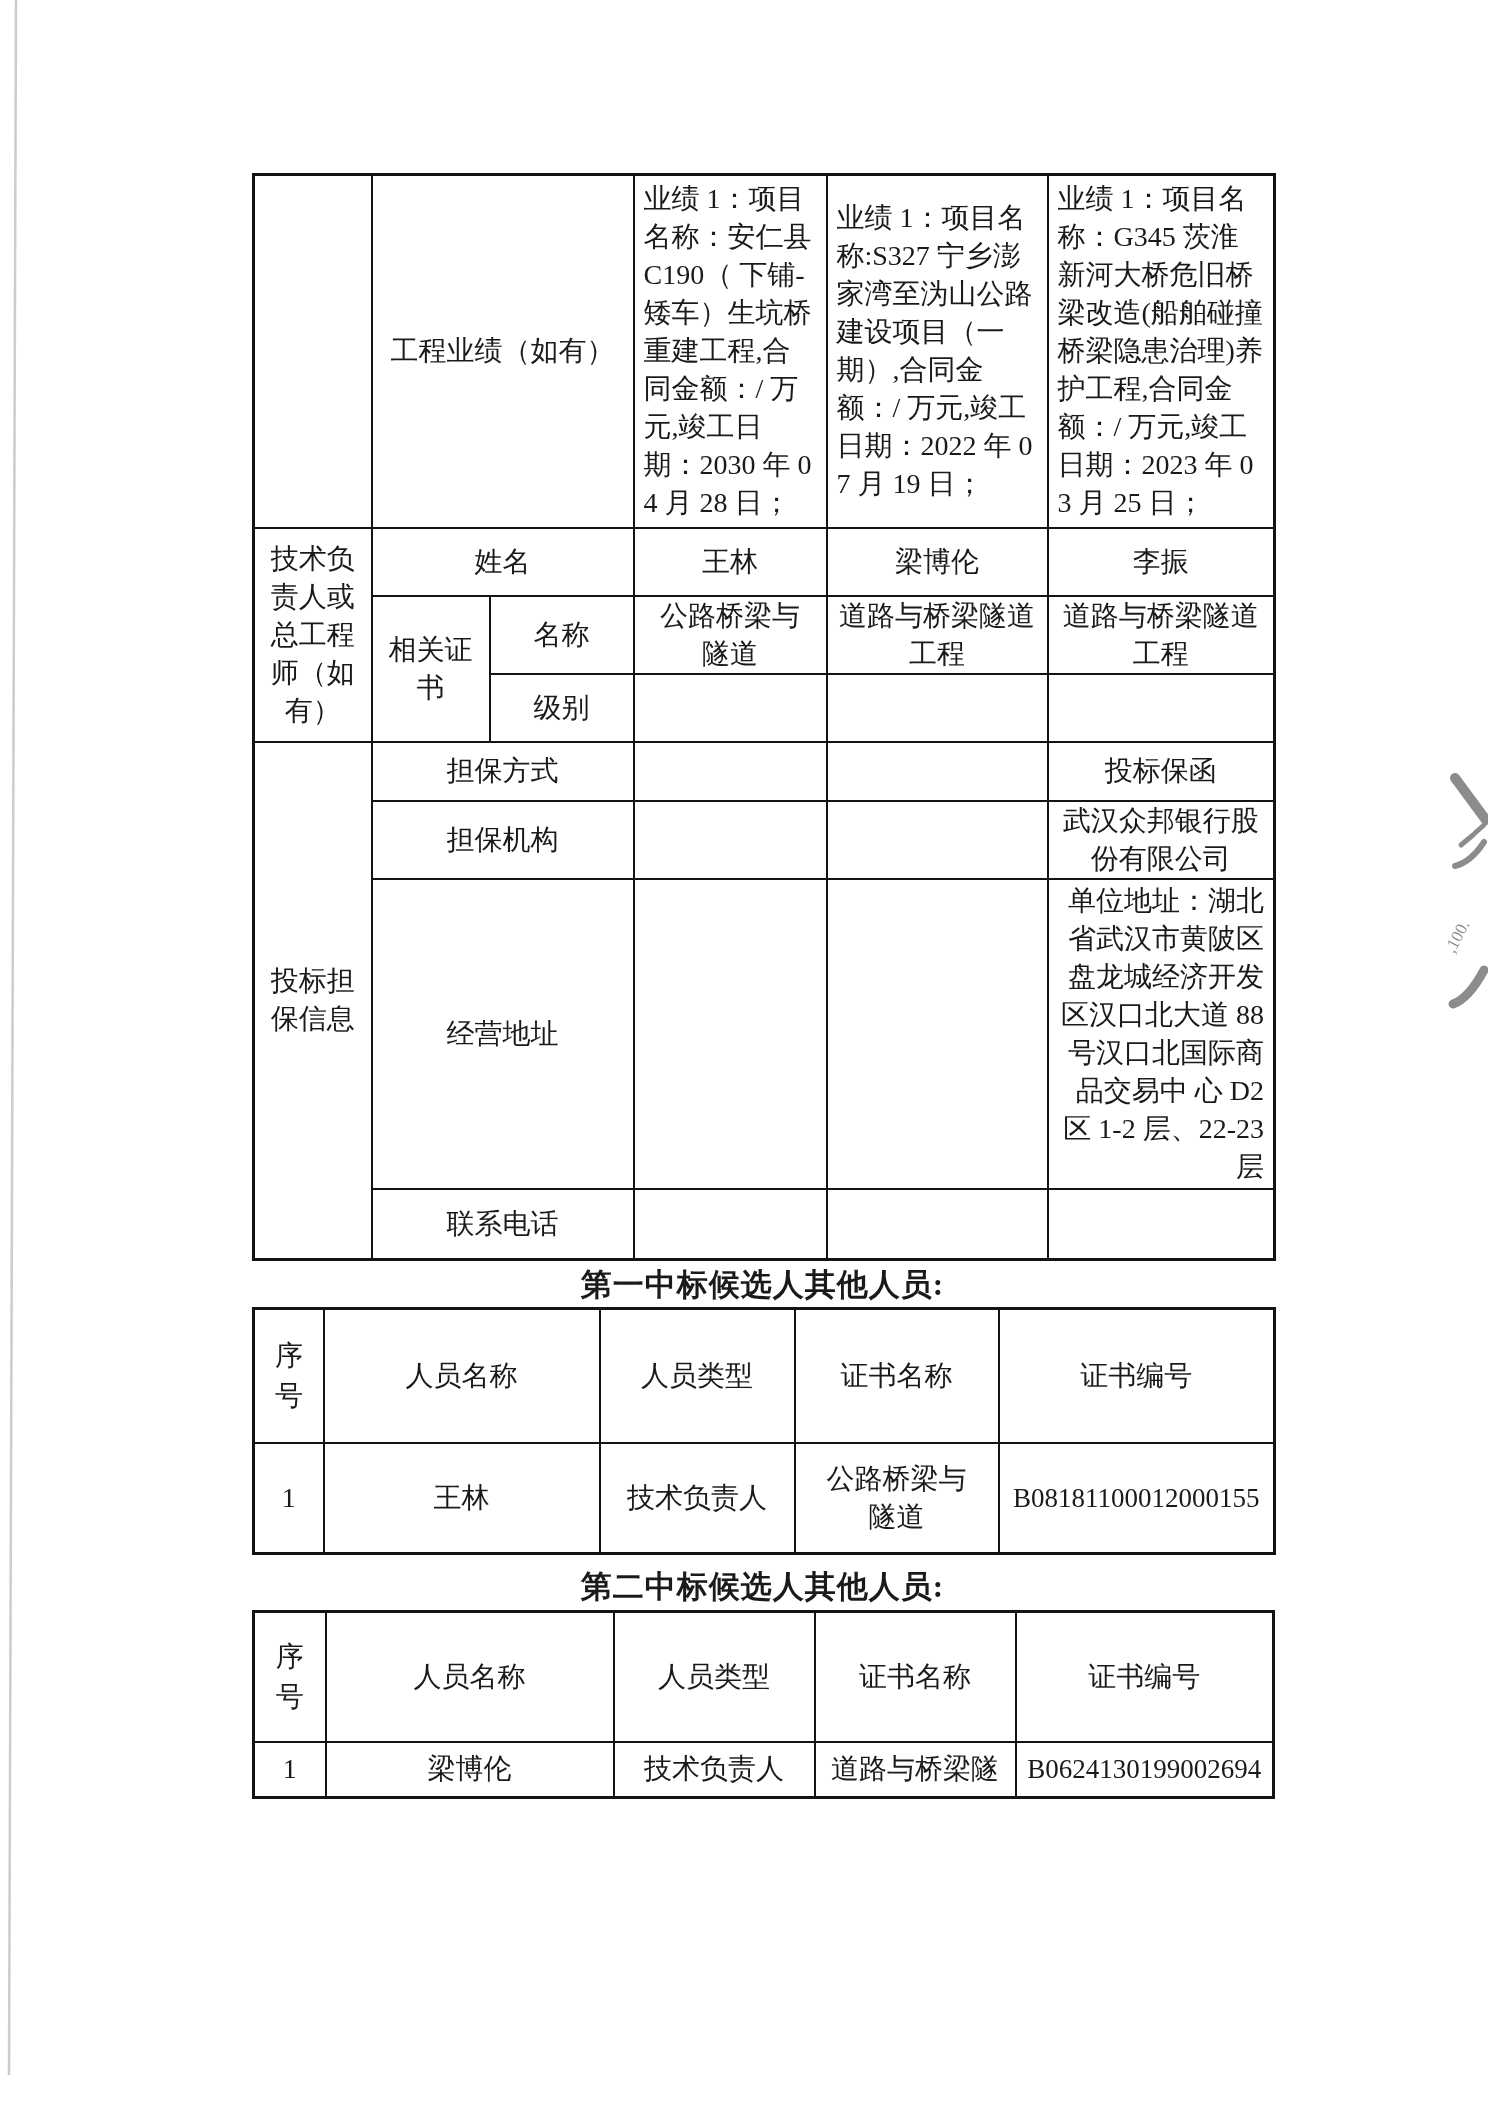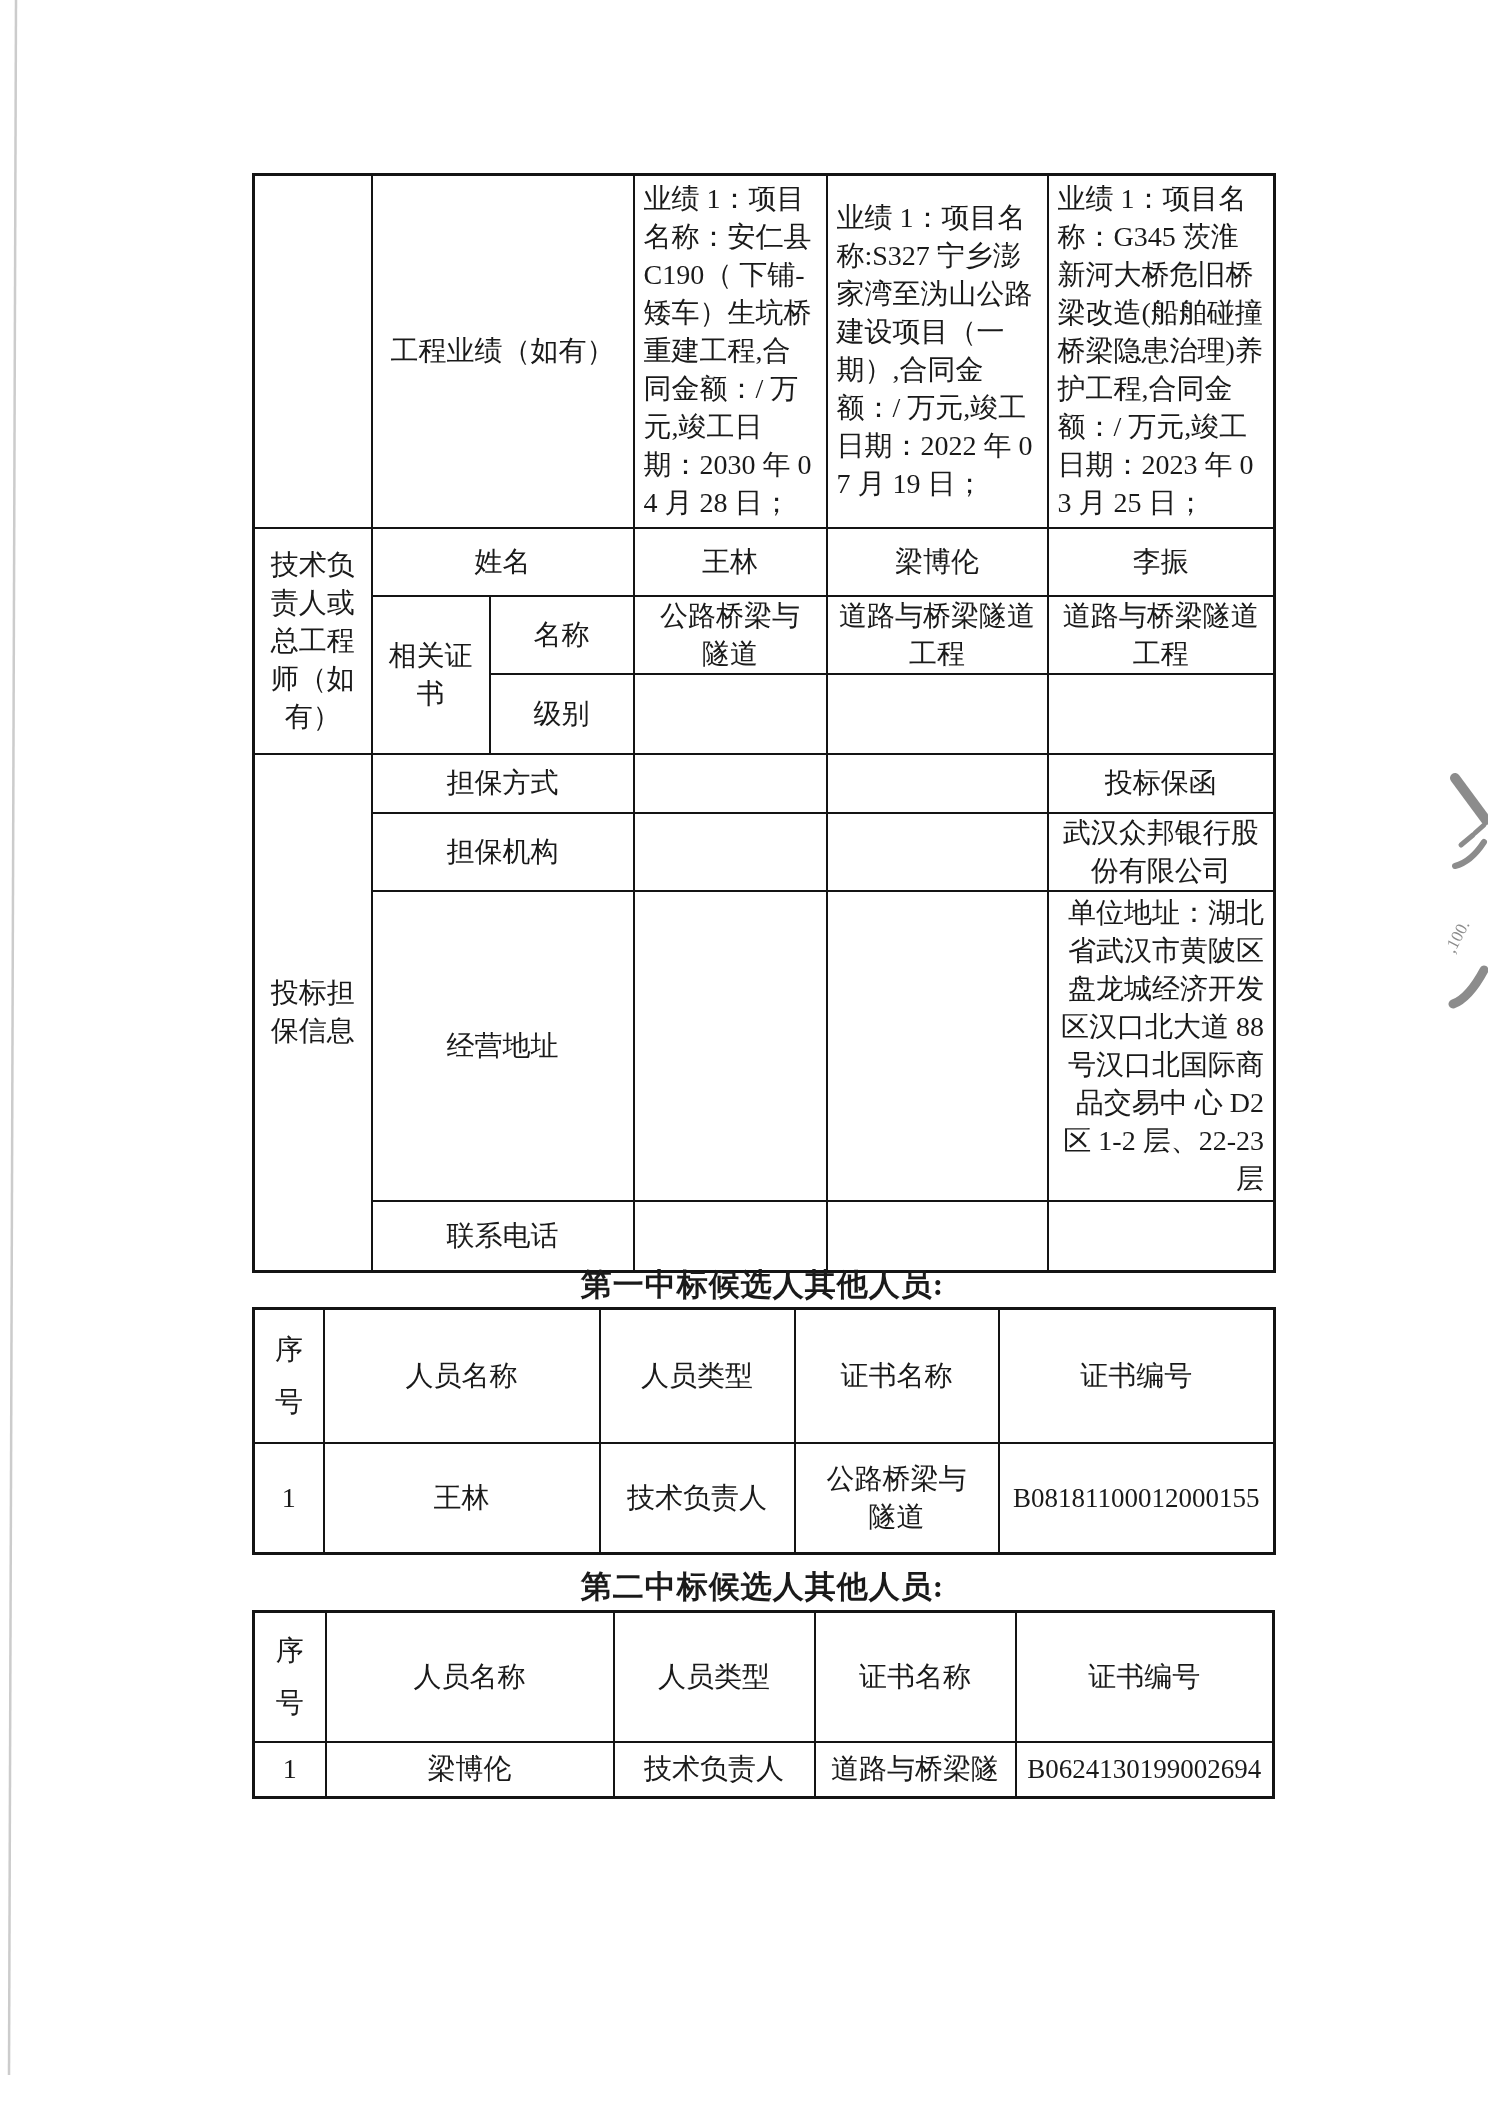--- a/index.html
+++ b/index.html
@@ -10,39 +10,39 @@
   }
   .artifact-svg{position:absolute;left:0;top:0;z-index:0;}
   .stamp-svg{position:absolute;right:0;top:772px;z-index:0;}
 
   table{border-collapse:collapse;table-layout:fixed;position:absolute;z-index:1;background:transparent;}
   table{border:3px solid #141414;}
   td{border:2px solid #141414;padding:0 6px;text-align:center;vertical-align:middle;
      font-size:28px;line-height:38px;overflow:hidden;word-break:break-all;}
 
   .main-table{left:252px;top:173px;width:1021px;}
-  .r1{height:353px;}.r2{height:68px;}.r3{height:77px;}.r4{height:80px;}
+  .r1{height:353px;}.r2{height:68px;}.r3{height:77px;}.r4{height:68px;}
   .r5{height:59px;}.r6{height:64px;}.r7{height:305px;}.r8{height:71px;}
 
   td.ach{text-align:left;vertical-align:middle;padding:4px 9px;}
   td.addr{text-align:right;vertical-align:middle;padding:2px 9px;}
   td.narrowpad{padding:0 22px;}
 
   .cand-heading{position:absolute;left:252px;width:1021px;text-align:center;
     font-size:31px;font-weight:bold;z-index:1;letter-spacing:1px;}
   .h-first{top:1264px;}
   .h-second{top:1566px;}
 
   .t-first{left:252px;top:1307px;width:1021px;}
   .t-first .hr{height:134px;}
   .t-first .dr{height:111px;}
   .t-second{left:252px;top:1610px;width:1020px;}
   .t-second .hr{height:130px;}
   .t-second .dr{height:56px;}
-  td.seq{padding:0 20px;line-height:52px;}
+  td.seq{padding:0 20px;line-height:40px;}
   td.certnum{padding:0 2px;font-size:27px;}
   td.certname-narrow{padding:0 26px;}
 </style>
 </head>
 <body>
 
 <svg class="artifact-svg" width="30" height="2103">
   <line x1="16" y1="0" x2="9" y2="2075" stroke="#cccccc" stroke-width="2.5"></line>
 </svg>
 

